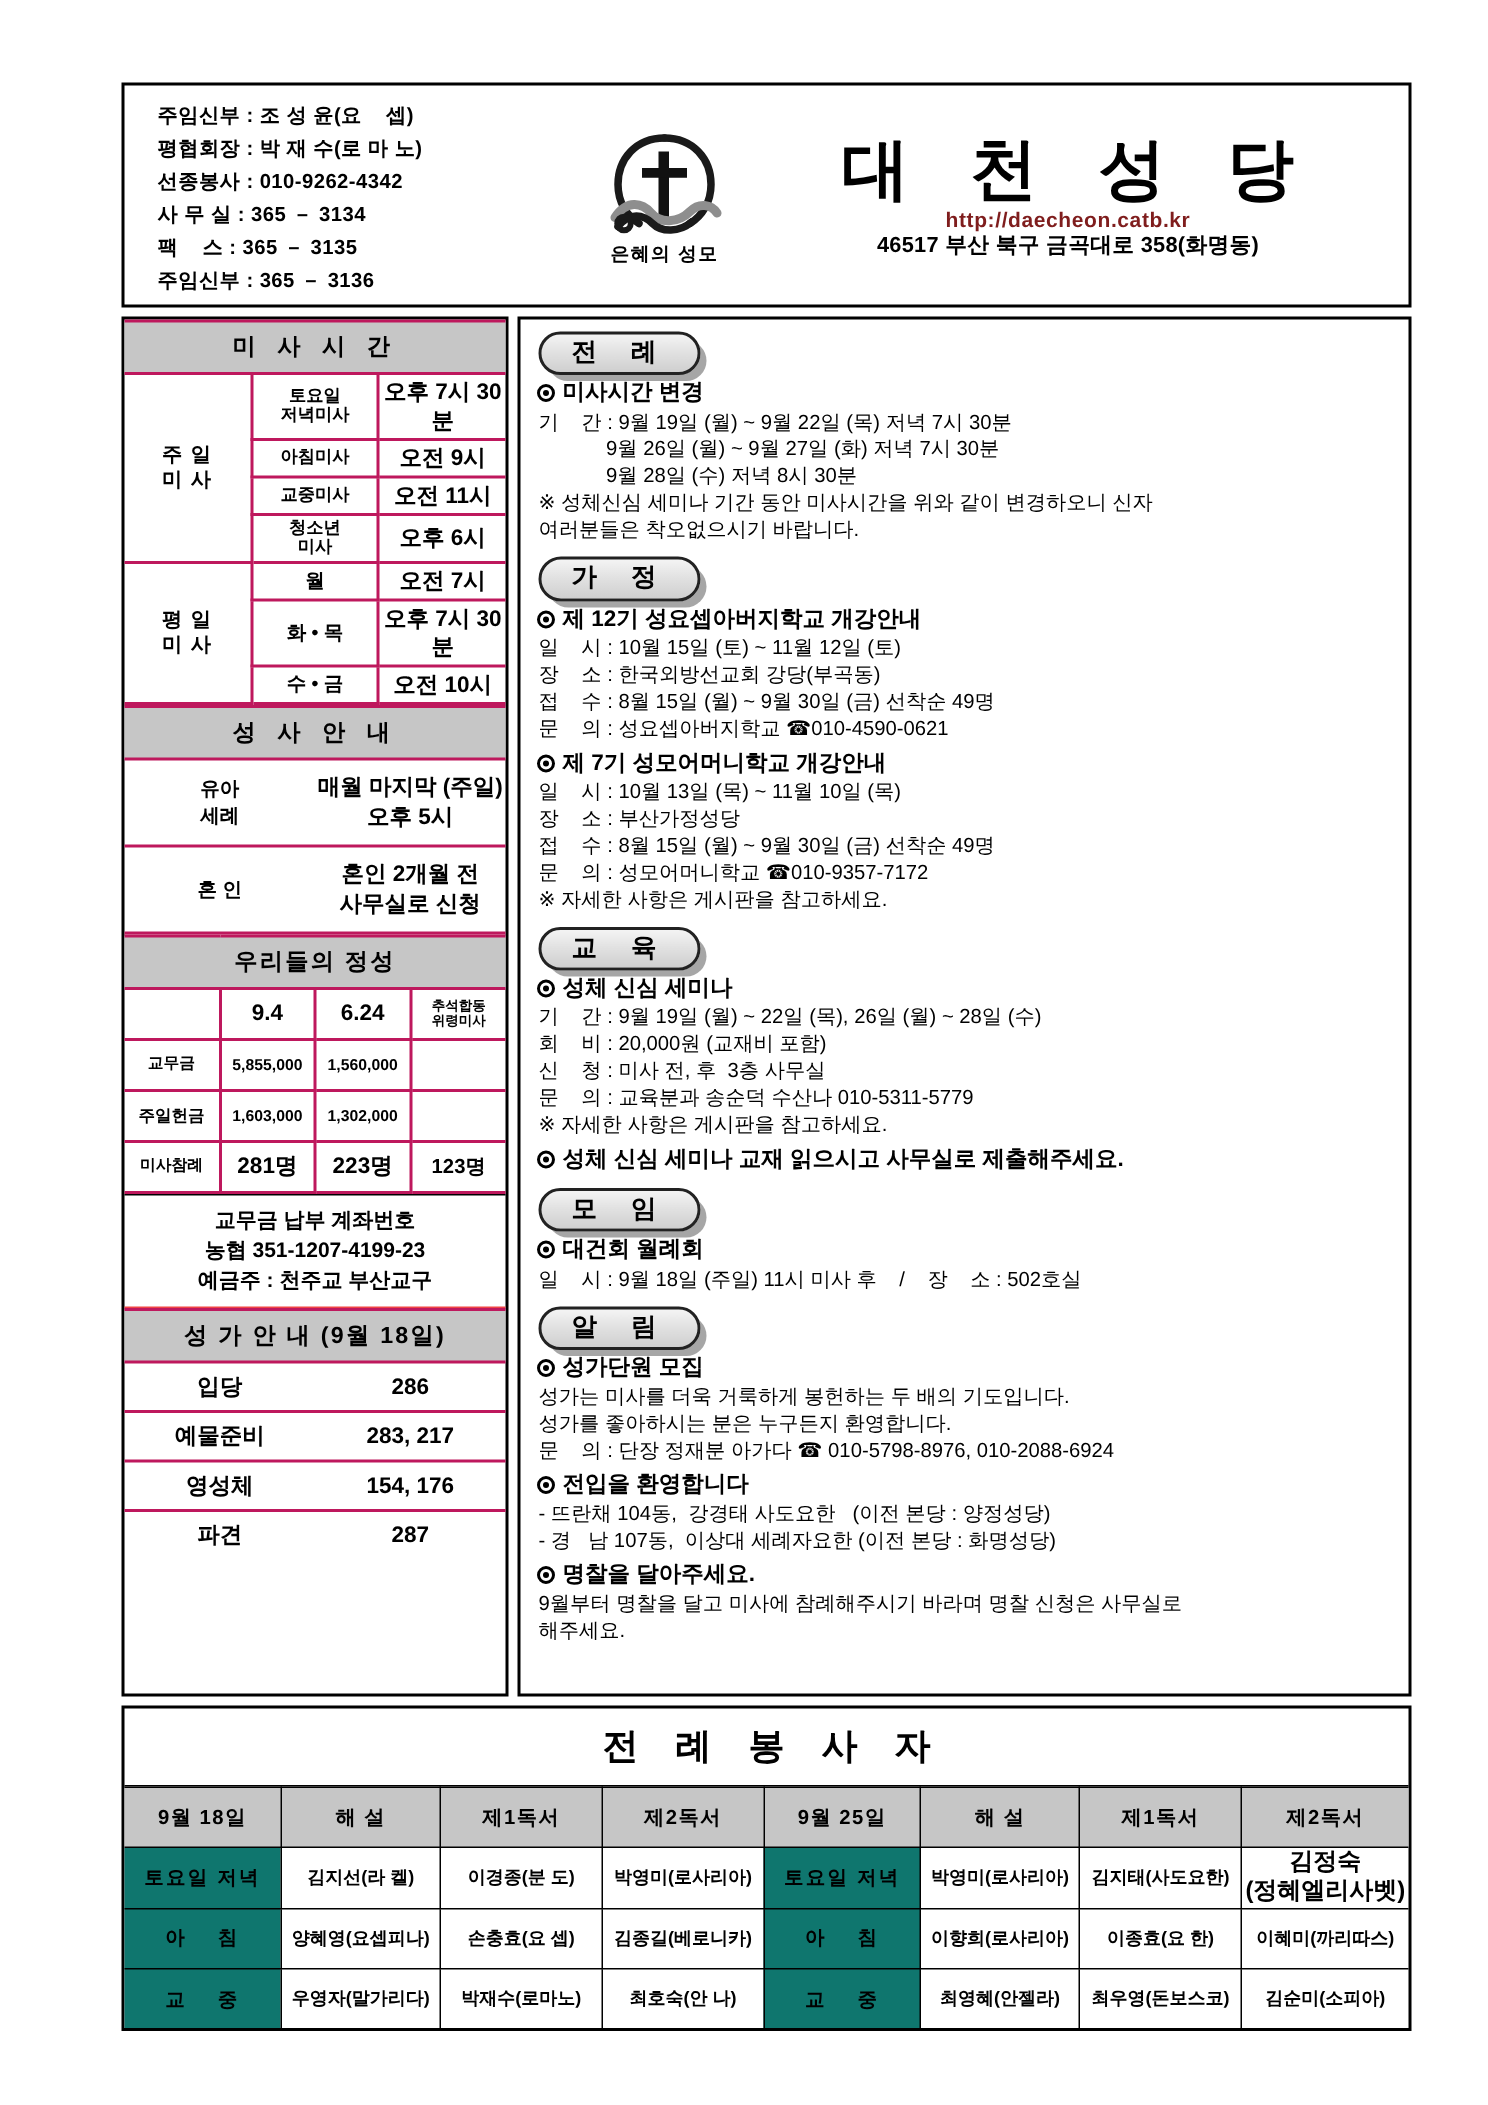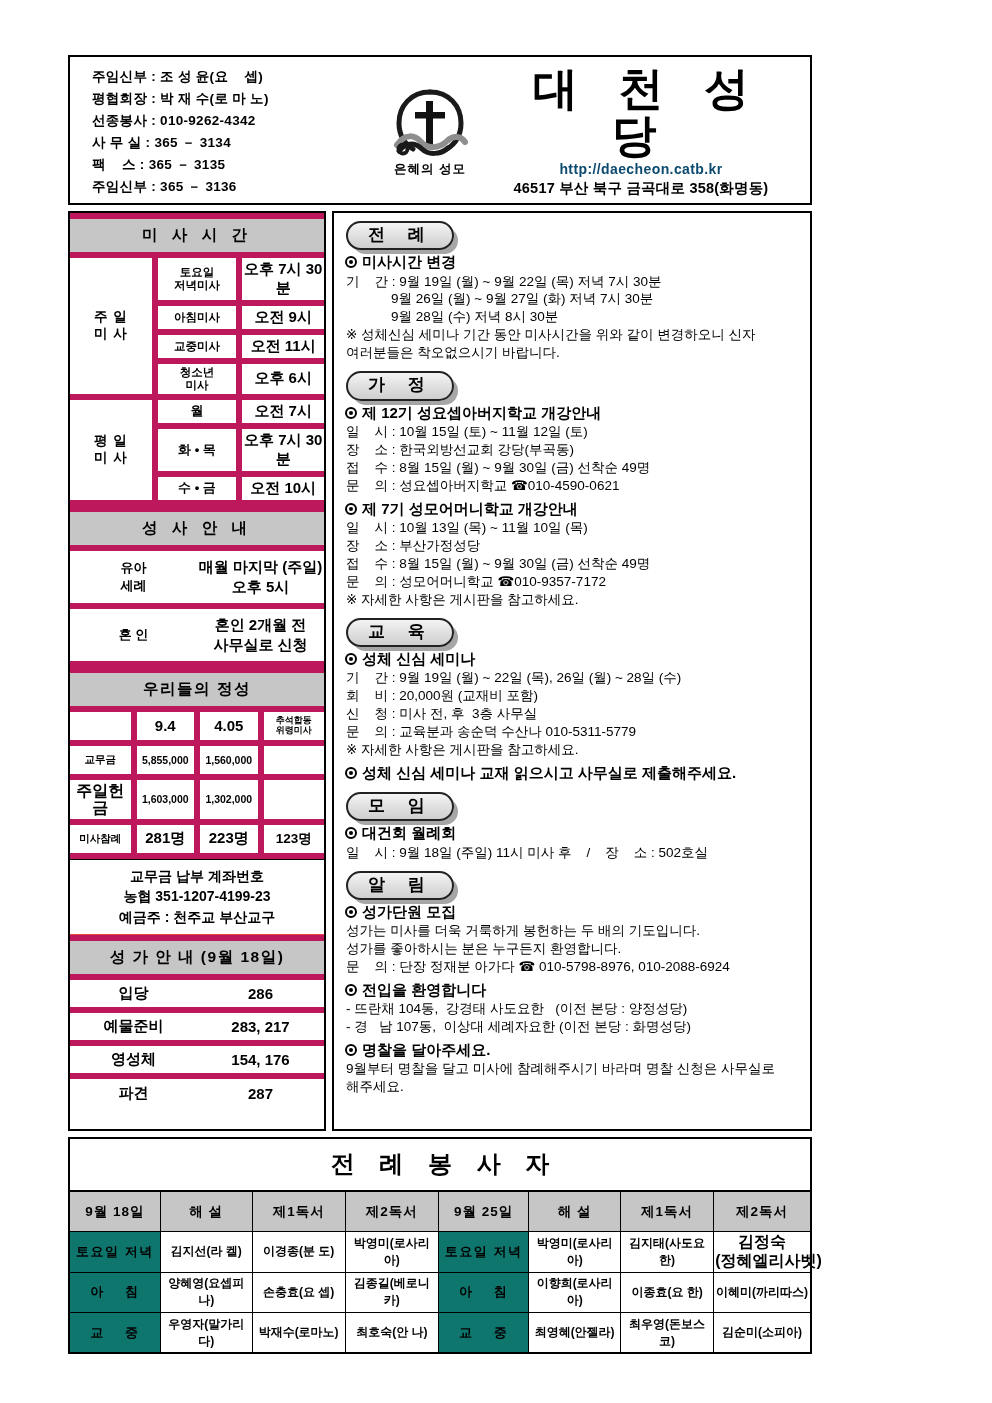--- a/index.html
+++ b/index.html
@@ -9,22 +9,22 @@
   }
   body {
     width: 992px; height: 1403px;
     font-family: "Liberation Sans", "DejaVu Sans", sans-serif;
     color: #000;
     position: relative;
     overflow: hidden;
   }
   .page {
     position: absolute;
-    left: 68px; top: 55px;
-    width: 744px; height: 1290px;
+    left: 81px; top: 55px;
+    width: 860px; height: 1290px;
   }
 
   
   .header {
     border: 2px solid #000;
     height: 150px;
     display: flex;
     align-items: center;
     position: relative;
   }
@@ -104,21 +104,21 @@
     overflow: hidden;
   }
 
   
   table.grid {
     width: 100%;
     border-collapse: collapse;
     table-layout: fixed;
   }
   table.grid td, table.grid th {
-    border: 6px solid #be185d;
+    border: 2px solid #be185d;
     text-align: center;
     vertical-align: middle;
     font-weight: bold;
     padding: 2px 1px;
   }
   .sec-head {
     background: #c6c6c6;
     font-size: 15.5px;
     letter-spacing: 5px;
     padding: 6px 0 !important;
@@ -262,21 +262,21 @@
           <path d="M6 58 C14 46 24 48 30 55 C36 62 48 62 56 54 C62 48 70 49 74 55" fill="none" stroke="#8e8e8e" stroke-width="6" stroke-linecap="round"></path>
           <path d="M8 64 C16 54 25 56 31 62 C37 68 49 68 57 61" fill="none" stroke="#1a1a1a" stroke-width="5" stroke-linecap="round"></path>
           <circle cx="12" cy="62" r="4.5" fill="none" stroke="#1a1a1a" stroke-width="4"></circle>
         </svg>
       </div>
       <div class="logo-caption">은혜의 성모</div>
     </div>
 
     <div class="title-block">
       <div class="church-name">대 천 성 당</div>
-      <div class="church-url" style="color: #0c4a6e;">http://daecheon.catb.kr</div>
+      <div class="church-url" style="color: #7f1d1d;">http://daecheon.catb.kr</div>
       <div class="church-addr">46517 부산 북구 금곡대로 358(화명동)</div>
     </div>
   </div>
 
   <div class="body-row">
 
     <div class="left-col">
 
       <table class="grid">
         <tbody>
@@ -340,32 +340,32 @@
         </table>
 
       <table class="grid">
         <tbody>
             <tr>
           <td class="sec-head tight" colspan="4">우리들의 정성</td>
         </tr>
         <tr>
           <td class="no-side" style="width:58px; height:34px;"></td>
           <td class="cell-val" style="width:68px;">9.4</td>
-          <td class="cell-val" style="width:68px;">4.05</td>
+          <td class="cell-val" style="width:68px;">6.24</td>
           <td class="cell-tiny no-side" style="white-space:pre;">추석합동
 위령미사</td>
         </tr>
         <tr>
           <td class="cell-tiny no-side" style="height:34px; font-size:10.5px;">교무금</td>
           <td class="cell-money">5,855,000</td>
           <td class="cell-money">1,560,000</td>
           <td class="cell-money no-side"></td>
         </tr>
         <tr>
-          <td class="cell-tiny no-side" style="height:34px; font-size:16px;">주일헌금</td>
+          <td class="cell-tiny no-side" style="height:34px; font-size:11px;">주일헌금</td>
           <td class="cell-money">1,603,000</td>
           <td class="cell-money">1,302,000</td>
           <td class="cell-money no-side"></td>
         </tr>
         <tr>
           <td class="cell-tiny no-side" style="height:34px; font-size:10.5px;">미사참례</td>
           <td class="cell-count">281명</td>
           <td class="cell-count">223명</td>
           <td class="cell-count no-side" style="font-size:13.5px;">123명</td>
         </tr>

